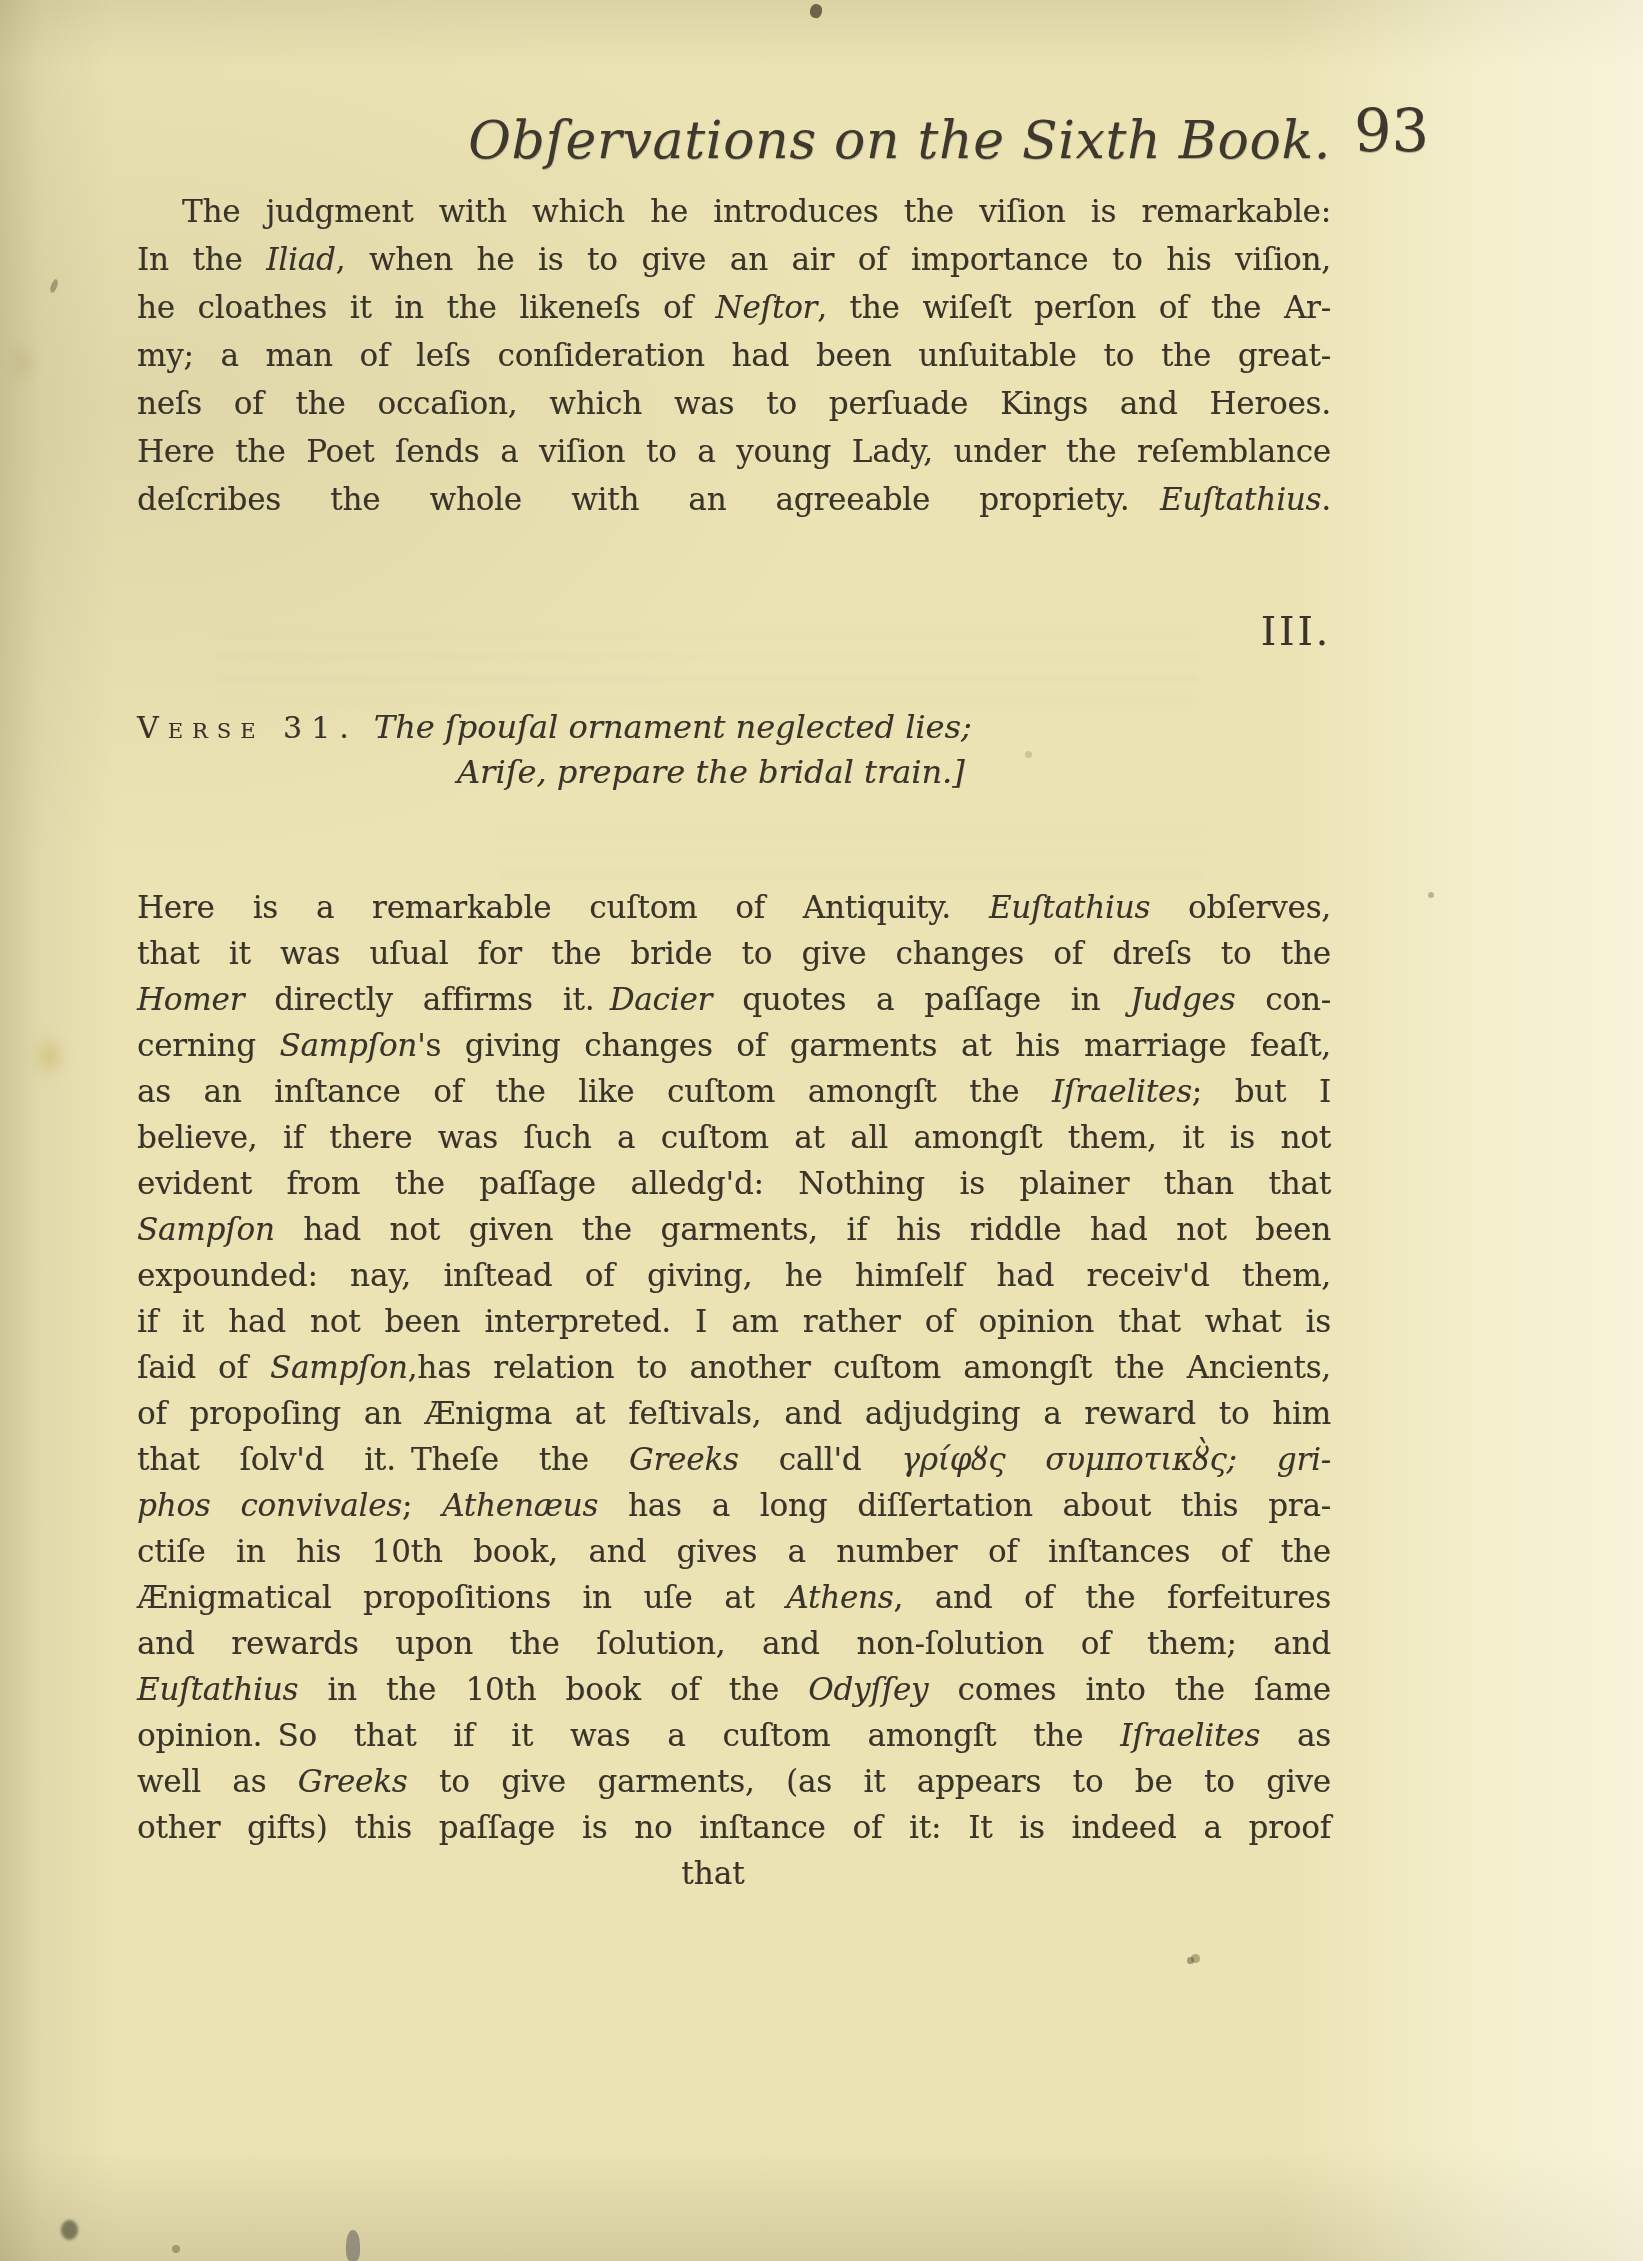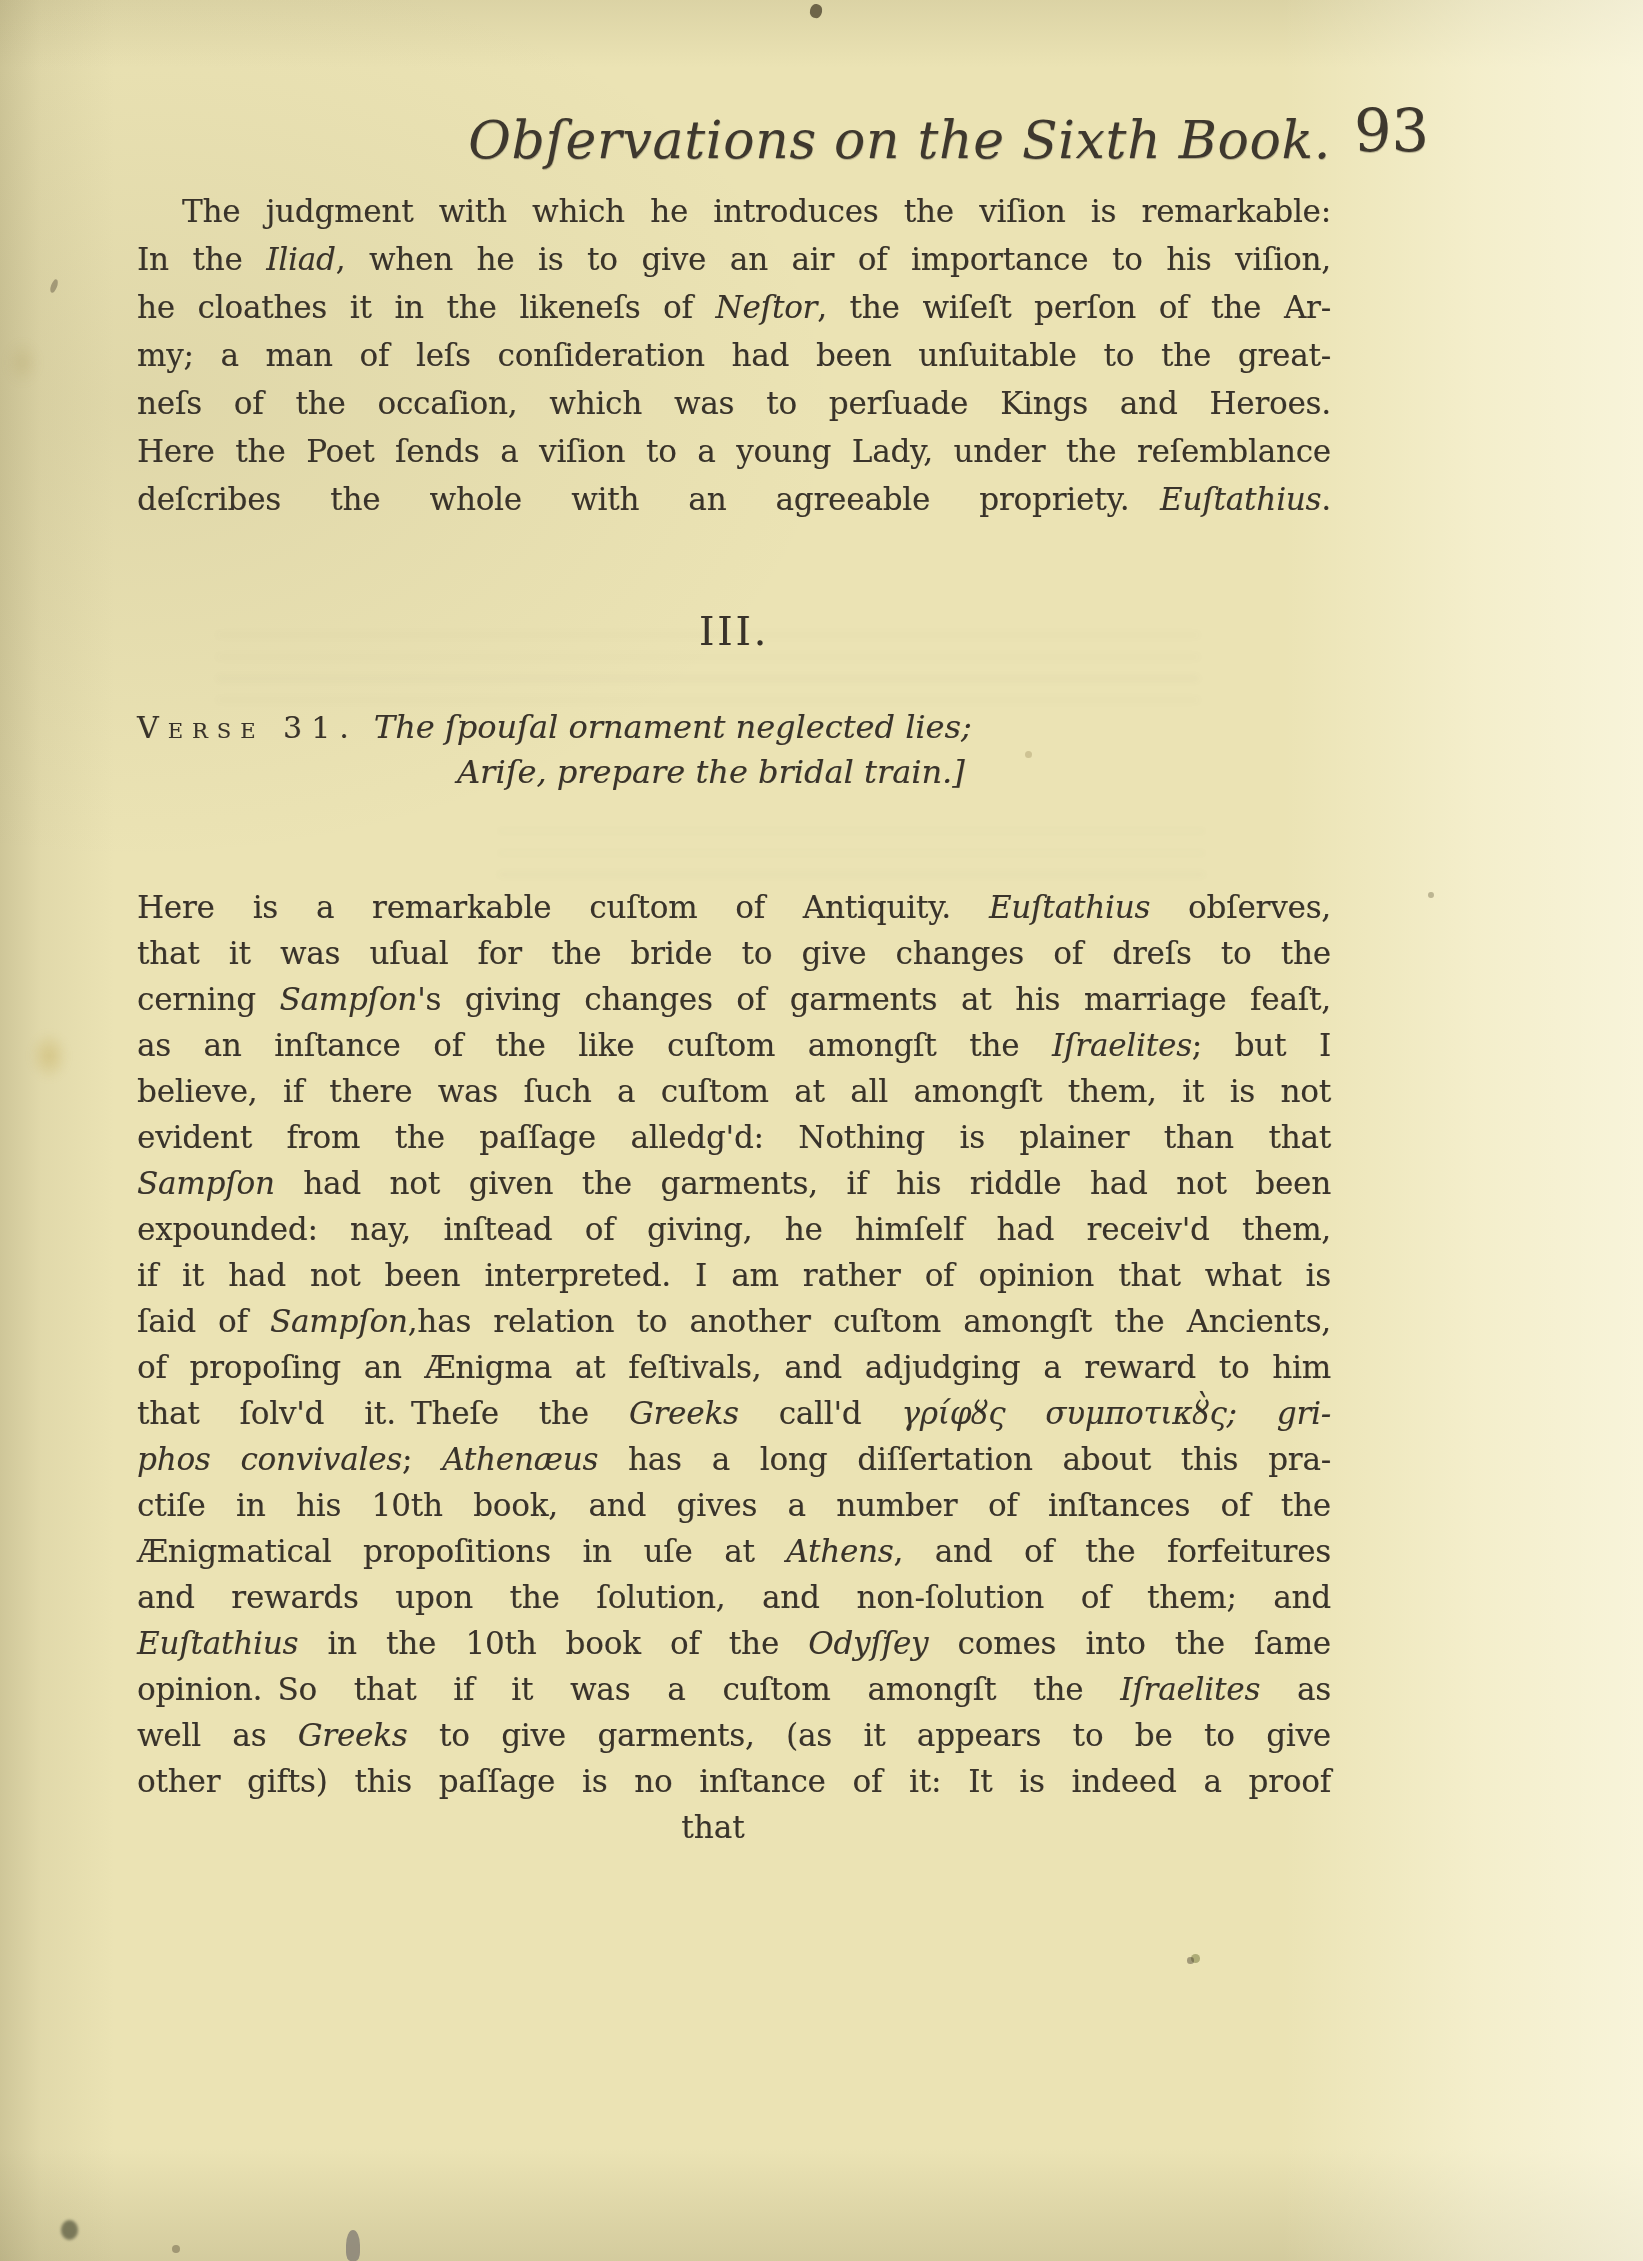--- a/index.html
+++ b/index.html
@@ -32,21 +32,21 @@
     top:97px;right:214px;
     font-size:59px;line-height:69px;
     color:#3e382e;
     text-shadow:0.4px 0.6px 0.7px rgba(62,56,46,0.35);
   }
   .para{font-size:31px;letter-spacing:-0.2px;text-shadow:0.4px 0.4px 0.5px rgba(57,51,42,0.30);}
   .para1{margin-top:14.4px;line-height:48px;}
   .para2{margin-top:89px;line-height:46px;}
   .secnum{
     margin-top:87px;
-    text-align:center;
+    text-align:right;
     font-size:39px;line-height:43px;
     letter-spacing:2.9px;
     text-shadow:0.4px 0.4px 0.6px rgba(57,51,42,0.30);
   }
   .verse{margin-top:52px;font-size:32px;line-height:45px;text-shadow:0.4px 0.4px 0.5px rgba(57,51,42,0.30);}
   .line{white-space:pre;}
   .line.just{white-space:normal;text-align:justify;text-align-last:justify;}
   .it{font-style:italic;}
   .sc{font-variant:small-caps;letter-spacing:0.30em;font-size:30px;}
   .catchword-row{margin-top:1.4px;font-size:31px;line-height:43px;text-align:center;padding-right:42px;text-shadow:0.4px 0.4px 0.5px rgba(57,51,42,0.30);}
@@ -100,20 +100,21 @@
         <div class="line just"><span>deſcribes the whole with an agreeable propriety. </span><span class="it">Euſtathius</span><span>.</span></div>
       </div>
     <div class="secnum">III.</div>
     <div class="verse">
         <div class="line"><span class="sc">Verse 31.</span><span> </span><span class="it">The ſpouſal ornament neglected lies;</span></div>
         <div class="line" style="padding-left: 320px;"><span class="it">Ariſe, prepare the bridal train.]</span></div>
       </div>
     <div class="para para2">
         <div class="line just"><span>Here is a remarkable cuſtom of Antiquity. </span><span class="it">Euſtathius</span><span> obſerves,</span></div>
         <div class="line just"><span>that it was uſual for the bride to give changes of dreſs to the</span></div>
+        <div class="line just"><span class="it">Homer</span><span> directly affirms it. </span><span class="it">Dacier</span><span> quotes a paſſage in </span><span class="it">Judges</span><span> con-</span></div>
         <div class="line just"><span>cerning </span><span class="it">Sampſon</span><span>'s giving changes of garments at his marriage feaſt,</span></div>
         <div class="line just"><span>as an inſtance of the like cuſtom amongſt the </span><span class="it">Iſraelites</span><span>; but I</span></div>
         <div class="line just"><span>believe, if there was ſuch a cuſtom at all amongſt them, it is not</span></div>
         <div class="line just"><span>evident from the paſſage alledg'd: Nothing is plainer than that</span></div>
         <div class="line just"><span class="it">Sampſon</span><span> had not given the garments, if his riddle had not been</span></div>
         <div class="line just"><span>expounded: nay, inſtead of giving, he himſelf had receiv'd them,</span></div>
         <div class="line just"><span>if it had not been interpreted. I am rather of opinion that what is</span></div>
         <div class="line just"><span>ſaid of </span><span class="it">Sampſon</span><span>,has relation to another cuſtom amongſt the Ancients,</span></div>
         <div class="line just"><span>of propoſing an Ænigma at feſtivals, and adjudging a reward to him</span></div>
         <div class="line just"><span>that ſolv'd it. Theſe the </span><span class="it">Greeks</span><span> call'd </span><span class="it">γρίφȣς συμποτικȣ̀ς;</span><span> </span><span class="it">gri-</span></div>

